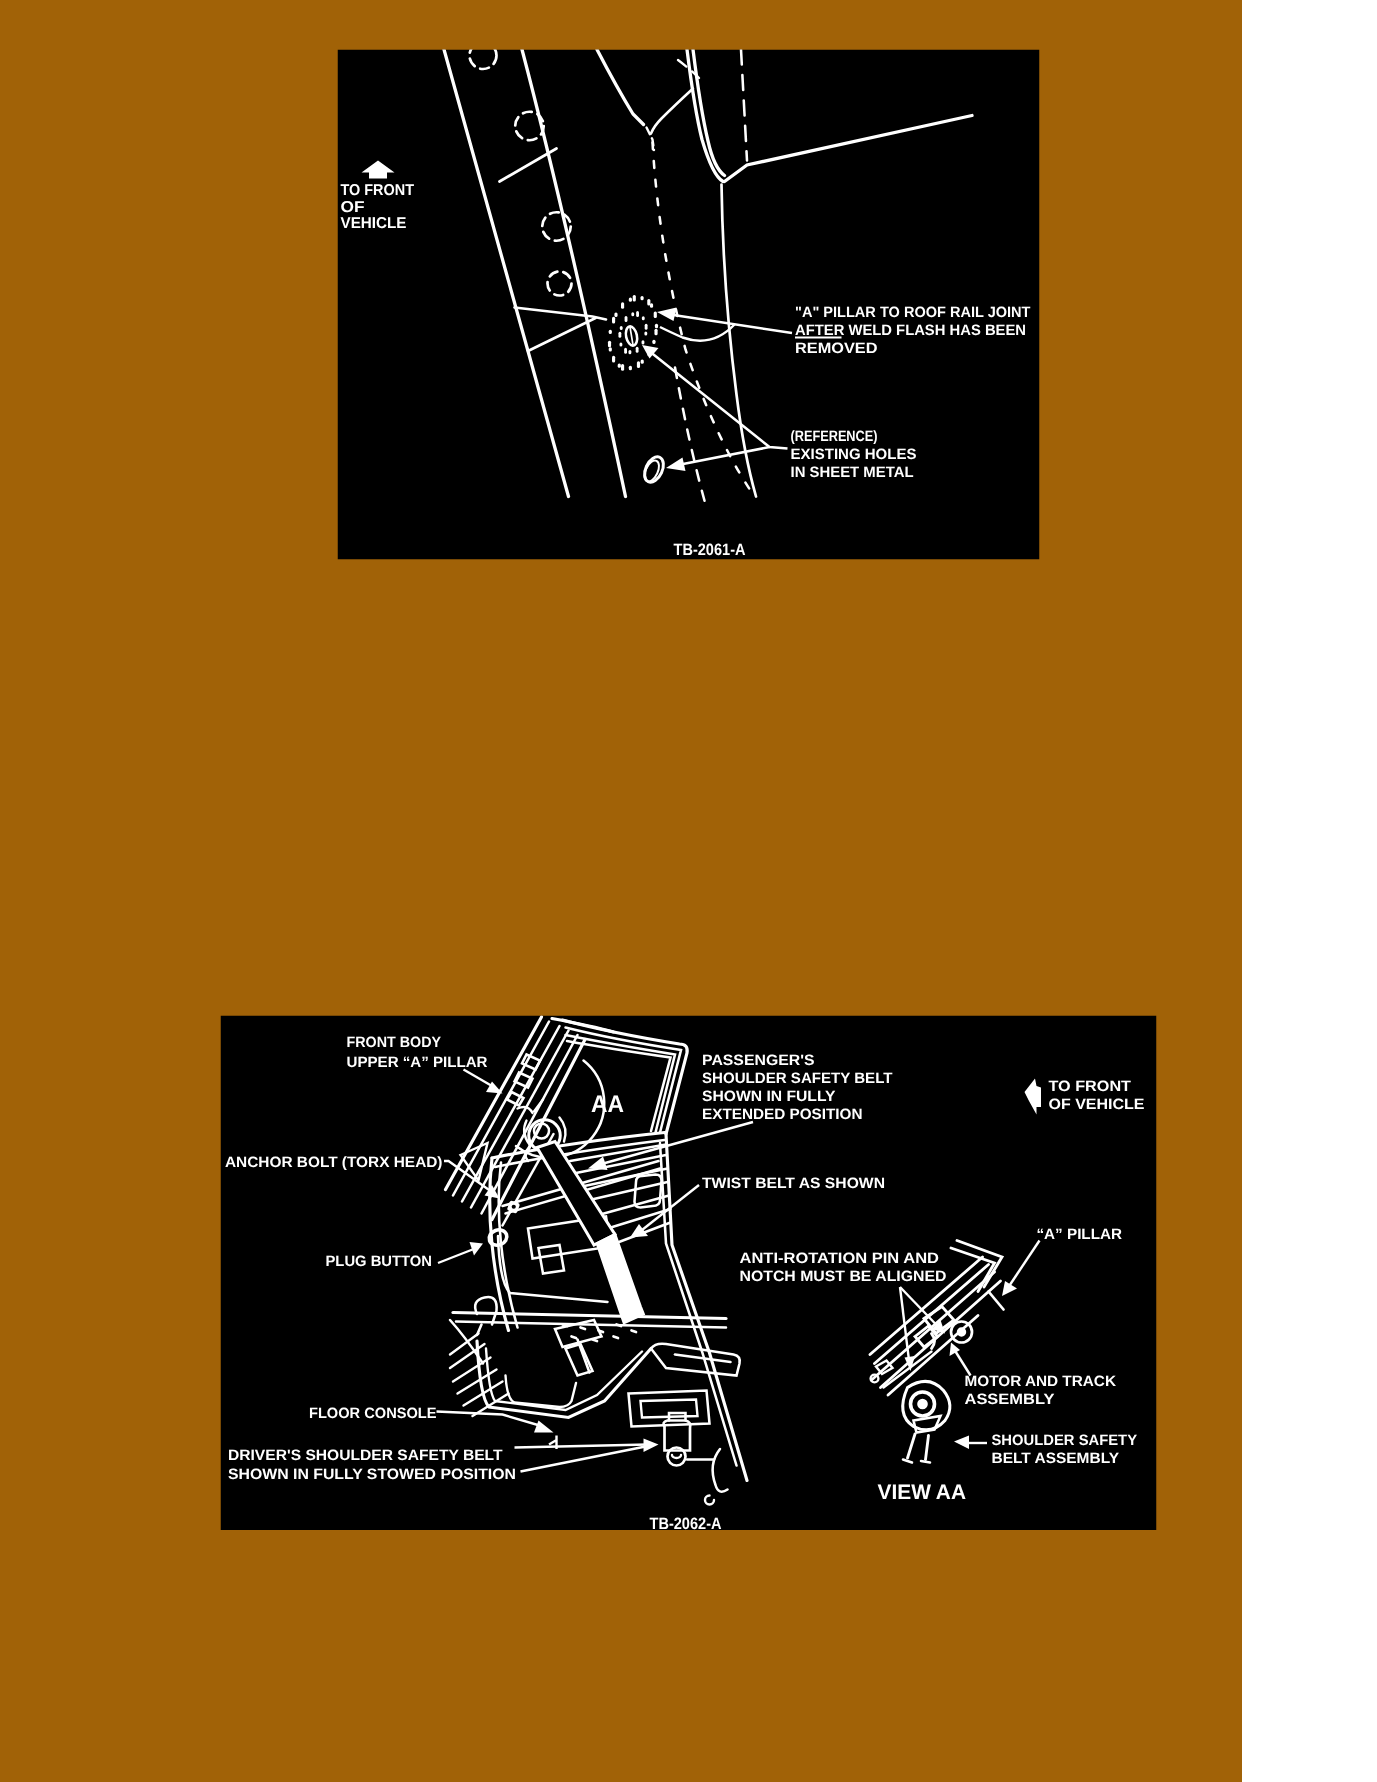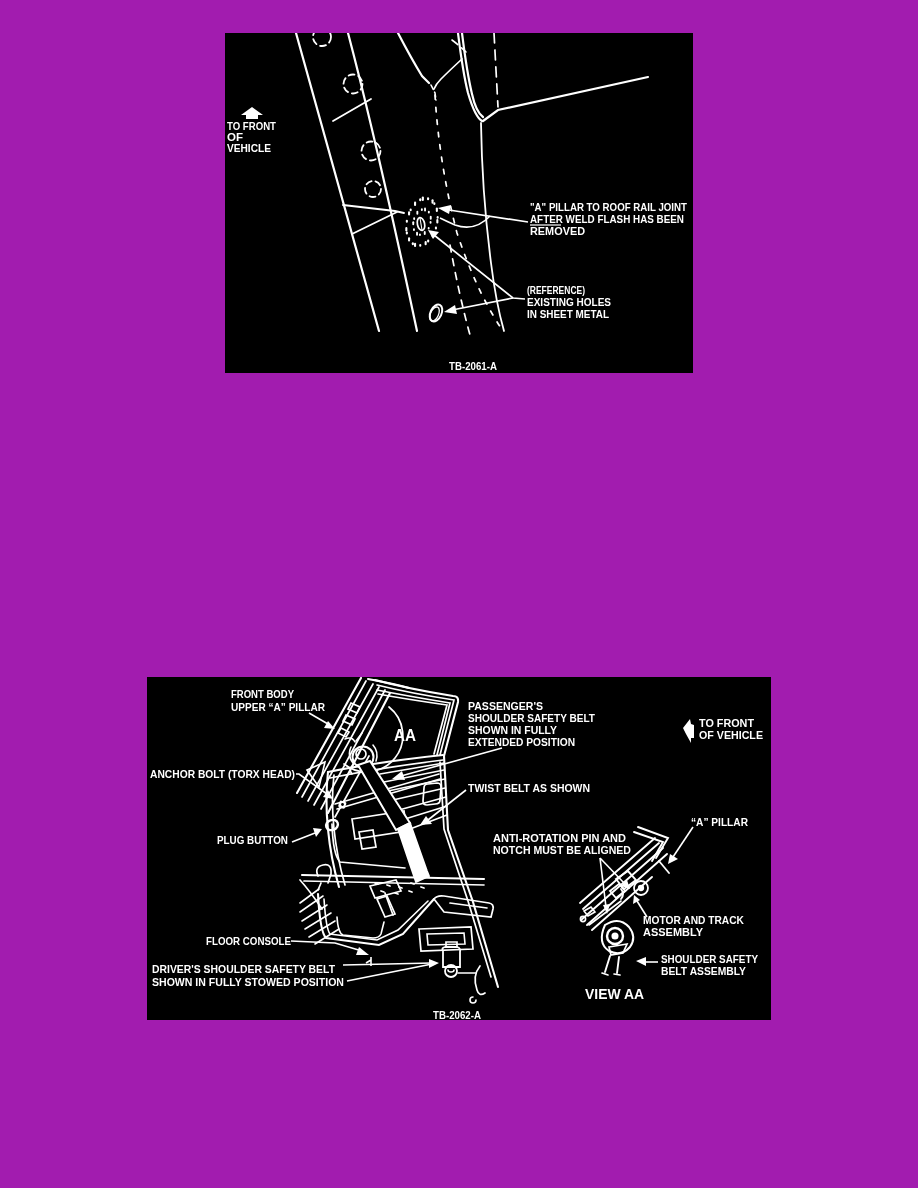--- a/index.html
+++ b/index.html
@@ -1,16 +1,16 @@
 <!DOCTYPE html>
 <html><head>
 <meta charset="utf-8">
 <style>
   html,body{margin:0;padding:0;background:#ffffff;}
-  #page{position:relative;width:918px;height:1188px;background:#a21caf;overflow:hidden;
+  #page{position:relative;width:828px;height:1188px;background:#a16207;overflow:hidden;
         font-family:"Liberation Sans", sans-serif;}
   svg text{font-family:"Liberation Sans", sans-serif;font-weight:bold;fill:#ffffff;}
 </style>
 </head>
 <body>
 <div id="page">
 
 <svg id="fig1" style="position:absolute;left:225px;top:33px" width="468" height="340" viewBox="0 0 468 340">
 
   <rect x="0" y="0" width="468" height="340" fill="#000000"></rect>

